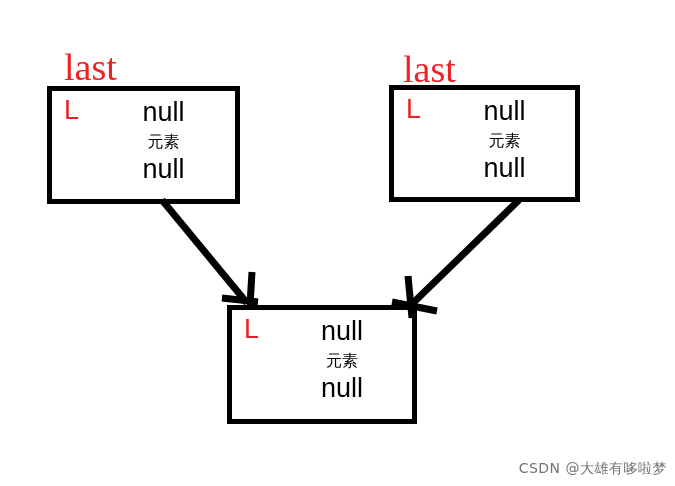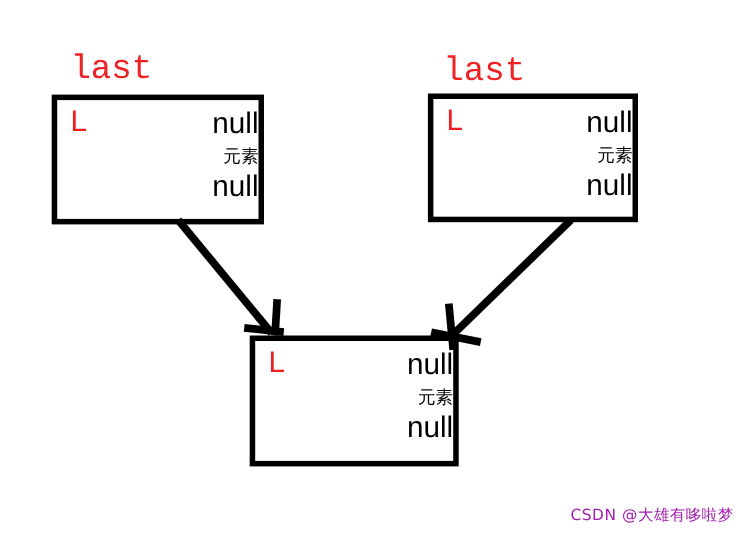--- a/index.html
+++ b/index.html
@@ -32,66 +32,66 @@
     position: absolute;
     left: 12px;
     top: 6px;
     color: #ec2024;
     font-size: 27px;
     line-height: 1;
     font-family: "Liberation Sans", "DejaVu Sans", sans-serif;
   }
   .node-lines {
     position: absolute;
-    left: 0;
+    left: 11px;
     top: 4px;
     width: 100%;
-    text-align: right;
+    text-align: center;
     padding-left: 18px;
     box-sizing: border-box;
   }
   .node-line {
     color: #000000;
     font-size: 27px;
     line-height: 1.32;
     letter-spacing: 0px;
     font-family: "Liberation Sans", "DejaVu Sans", sans-serif;
   }
   .node-line.cjk {
     font-family: "DejaVu Sans", sans-serif;
     font-size: 16px;
   }
 
   
   .red-label {
     position: absolute;
     color: #ee2124;
-    font-size: 31px;
+    font-size: 38px;
     line-height: 1;
     white-space: nowrap;
-    font-family: Liberation Mono, monospace;
+    font-family: Liberation Serif, serif;
     text-align: right;
   }
 
   
   #arrows {
     position: absolute;
     left: 0;
     top: 0;
     width: 675px;
     height: 486px;
     pointer-events: none;
   }
 
   
   .watermark {
     position: absolute;
     right: 8px;
     bottom: 8px;
-    color: #a21caf;
+    color: #737373;
     font-size: 14px;
     letter-spacing: 0.5px;
     white-space: nowrap;
     font-family: "DejaVu Sans", sans-serif;
   }
 </style>
 </head>
 <body>
 
 <div id="canvas">

